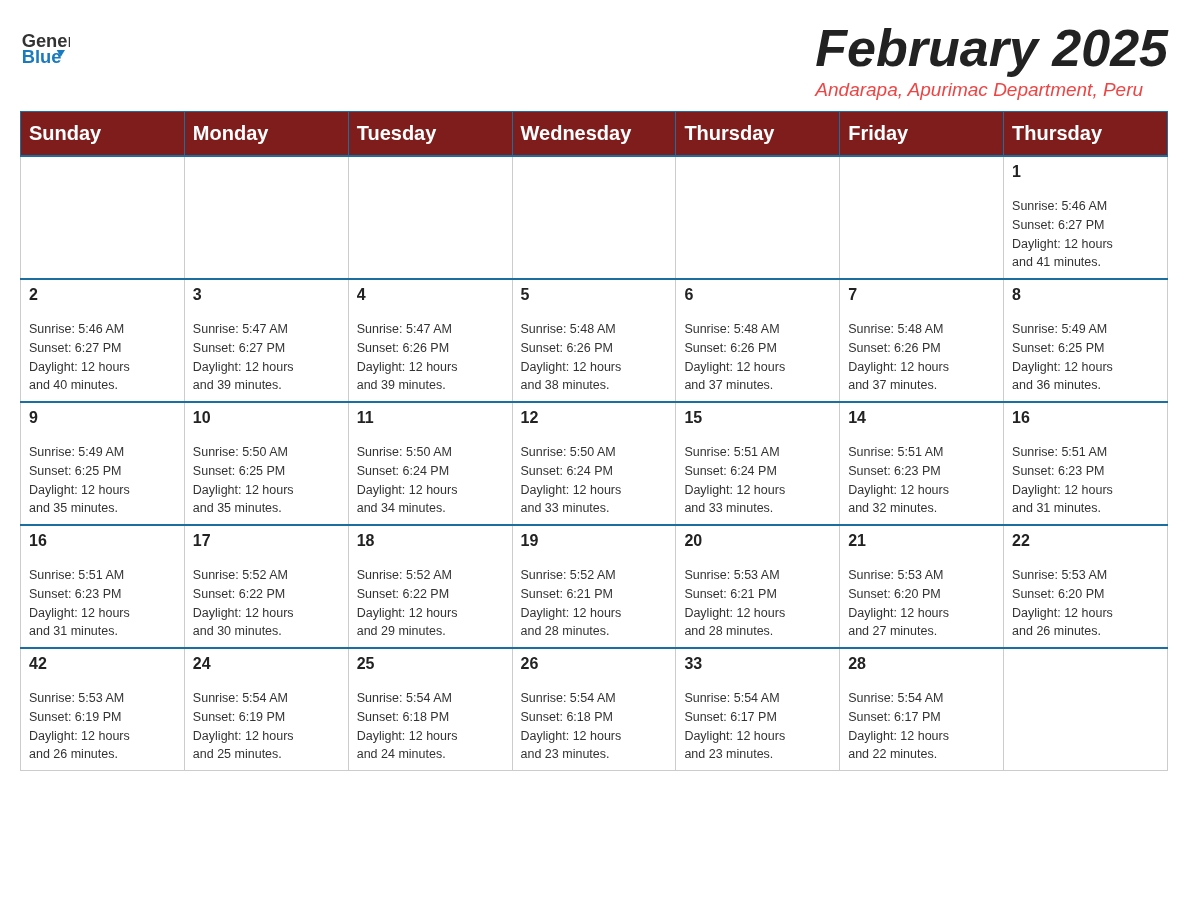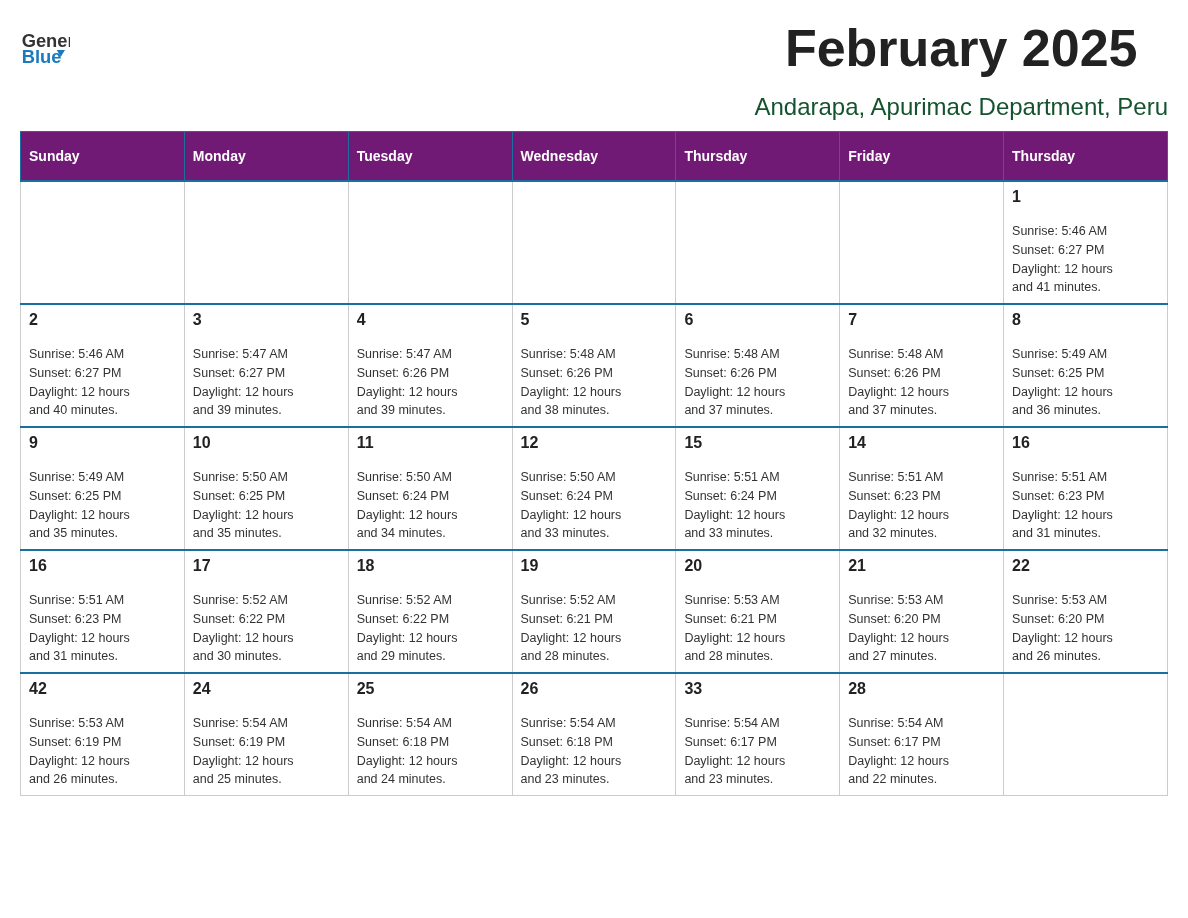--- a/index.html
+++ b/index.html
@@ -10,44 +10,45 @@
       width: 1188px;
       min-height: 918px;
     }
     .header {
       display: flex;
       justify-content: space-between;
       align-items: flex-start;
       margin-bottom: 10px;
     }
     .title-block {
-      text-align: center;
+      text-align: left;
+      font-style: italic;
     }
     .month-title {
       font-size: 52px;
       font-weight: bold;
       color: #222;
       line-height: 1.1;
     }
     .location {
-      font-size: 24px;
-      color: #14532d;
-      margin-top: 16px;
+      font-size: 19px;
+      color: #ef4444;
+      margin-top: 2px;
     }
     .calendar {
       width: 100%;
       border-collapse: collapse;
       margin-top: 10px;
     }
     .calendar thead th {
-      background-color: #701a75;
+      background-color: #7f1d1d;
       color: #fff;
-      font-size: 14px;
+      font-size: 20px;
       font-weight: bold;
-      padding: 16px 8px;
+      padding: 10px 8px;
       text-align: left;
       border: 1px solid #1a6fa0;
     }
     .calendar tbody td {
       vertical-align: top;
       border: 1px solid #ccc;
       padding: 6px 8px;
       width: 14.28%;
       min-height: 110px;
       height: 110px;

